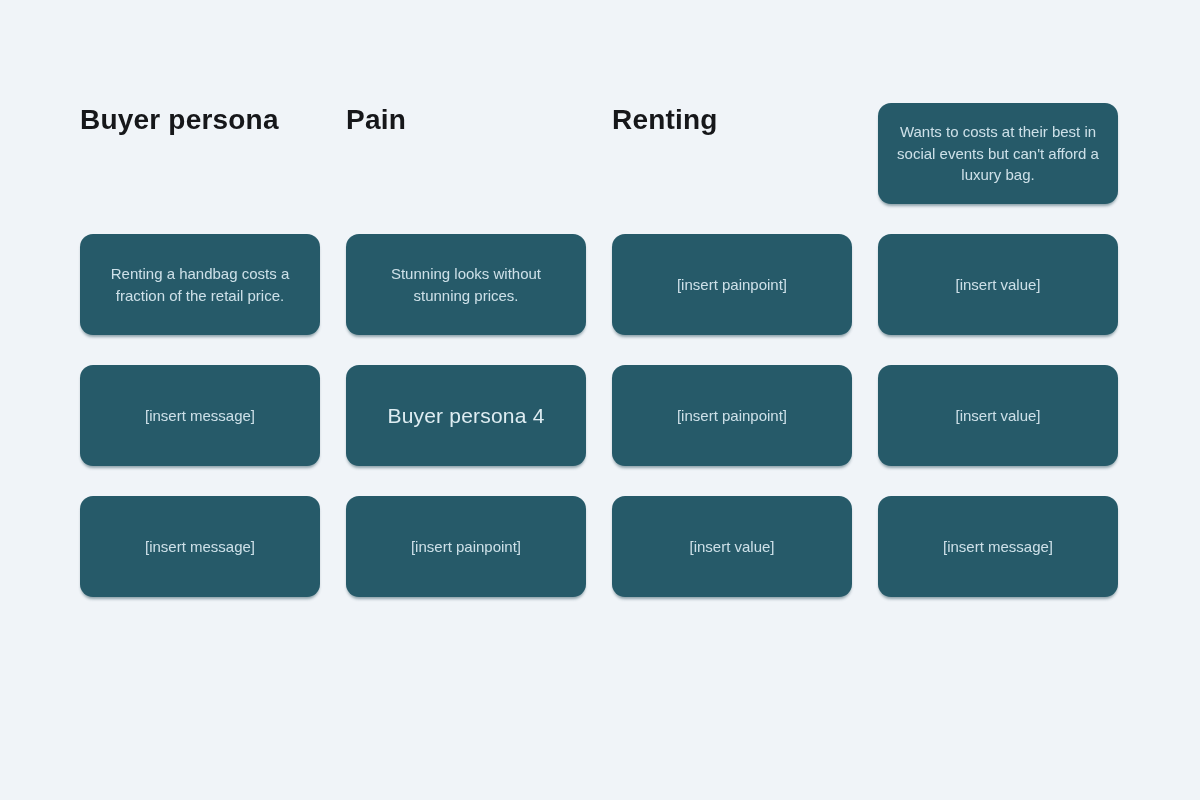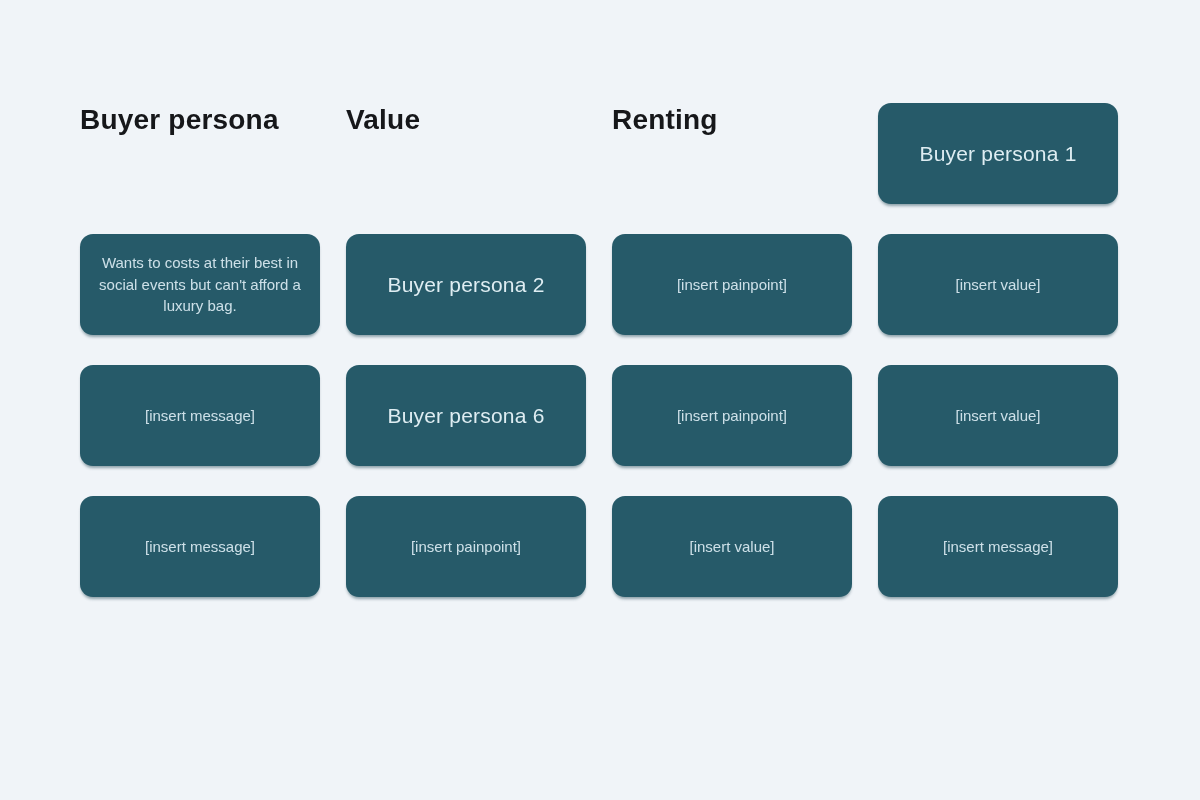--- a/index.html
+++ b/index.html
@@ -53,32 +53,32 @@
     letter-spacing: 0.2px;
   }
 </style>
 </head>
 <body>
 
 <div class="canvas">
   <div class="grid">
 
     <div class="col-header">Buyer persona</div>
-    <div class="col-header">Value</div>
+    <div class="col-header">Pain</div>
     <div class="col-header">Renting</div>
 
-    <div class="card persona-card">Buyer persona 1</div>
     <div class="card">Wants to costs at their best in social events but can't afford a luxury bag.</div>
+    <div class="card">Renting a handbag costs a fraction of the retail price.</div>
+    <div class="card">Stunning looks without stunning prices.</div>
 
-    <div class="card persona-card">Buyer persona 2</div>
     <div class="card">[insert painpoint]</div>
     <div class="card">[insert value]</div>
     <div class="card">[insert message]</div>
 
-    <div class="card persona-card">Buyer persona 6</div>
+    <div class="card persona-card">Buyer persona 4</div>
     <div class="card">[insert painpoint]</div>
     <div class="card">[insert value]</div>
     <div class="card">[insert message]</div>
 
     <div class="card">[insert painpoint]</div>
     <div class="card">[insert value]</div>
     <div class="card">[insert message]</div>
 
   </div>
 </div>

